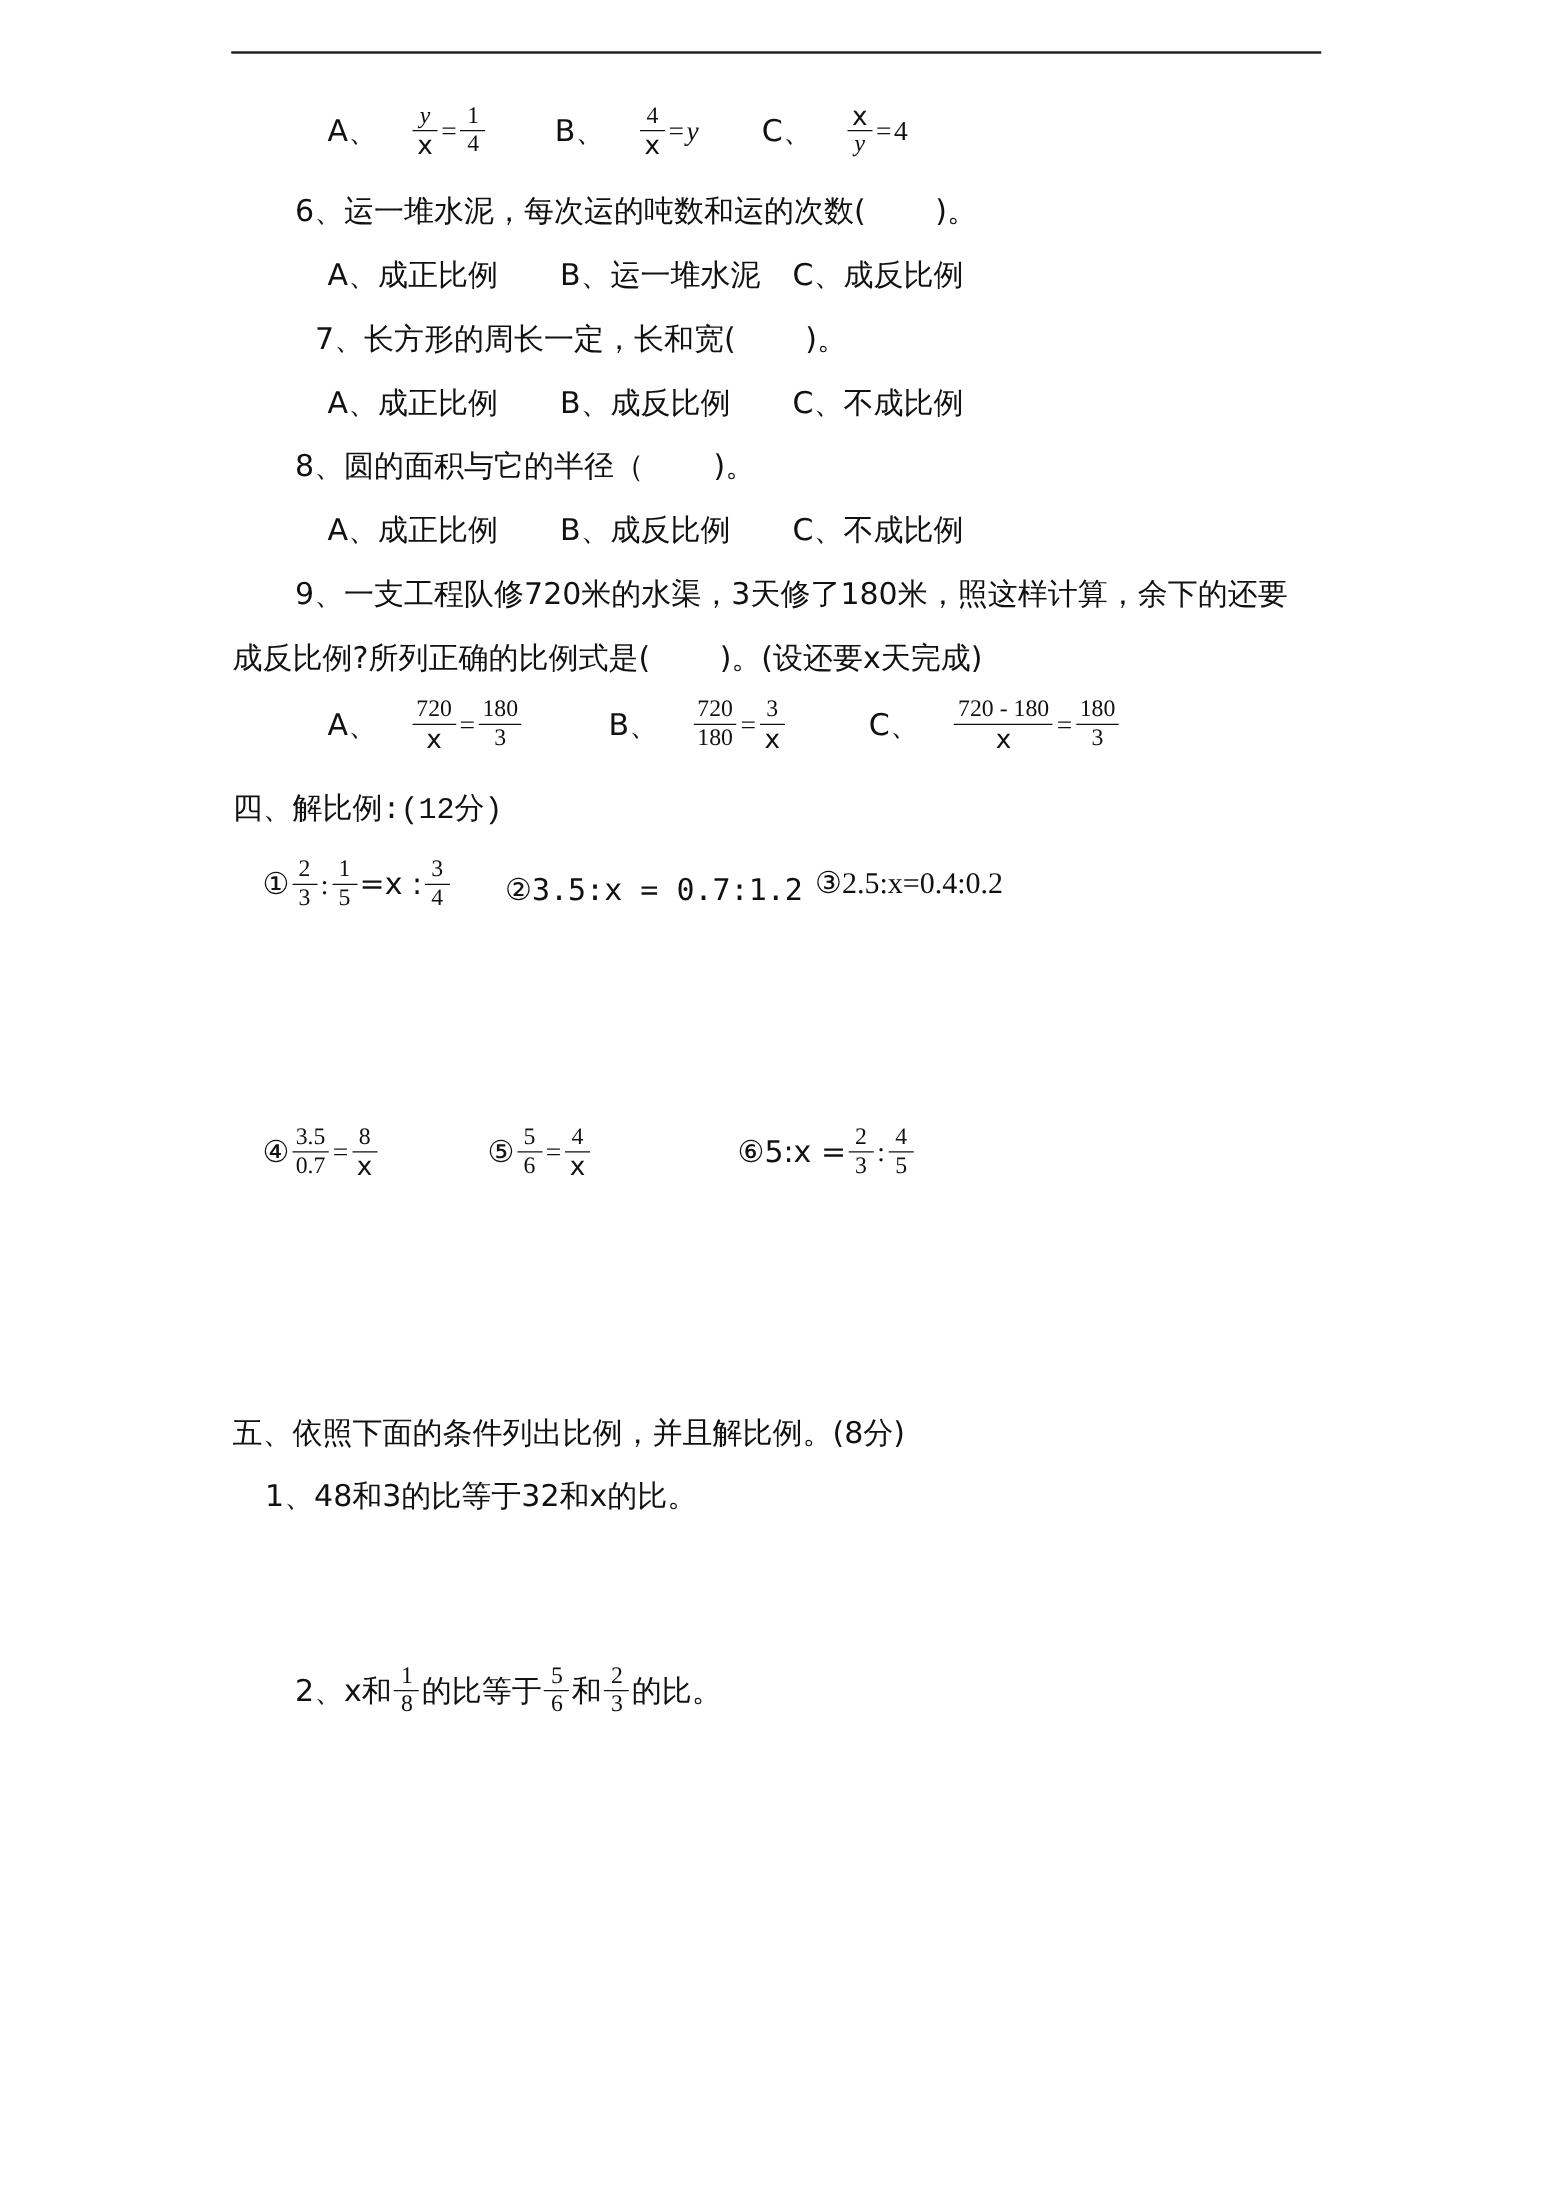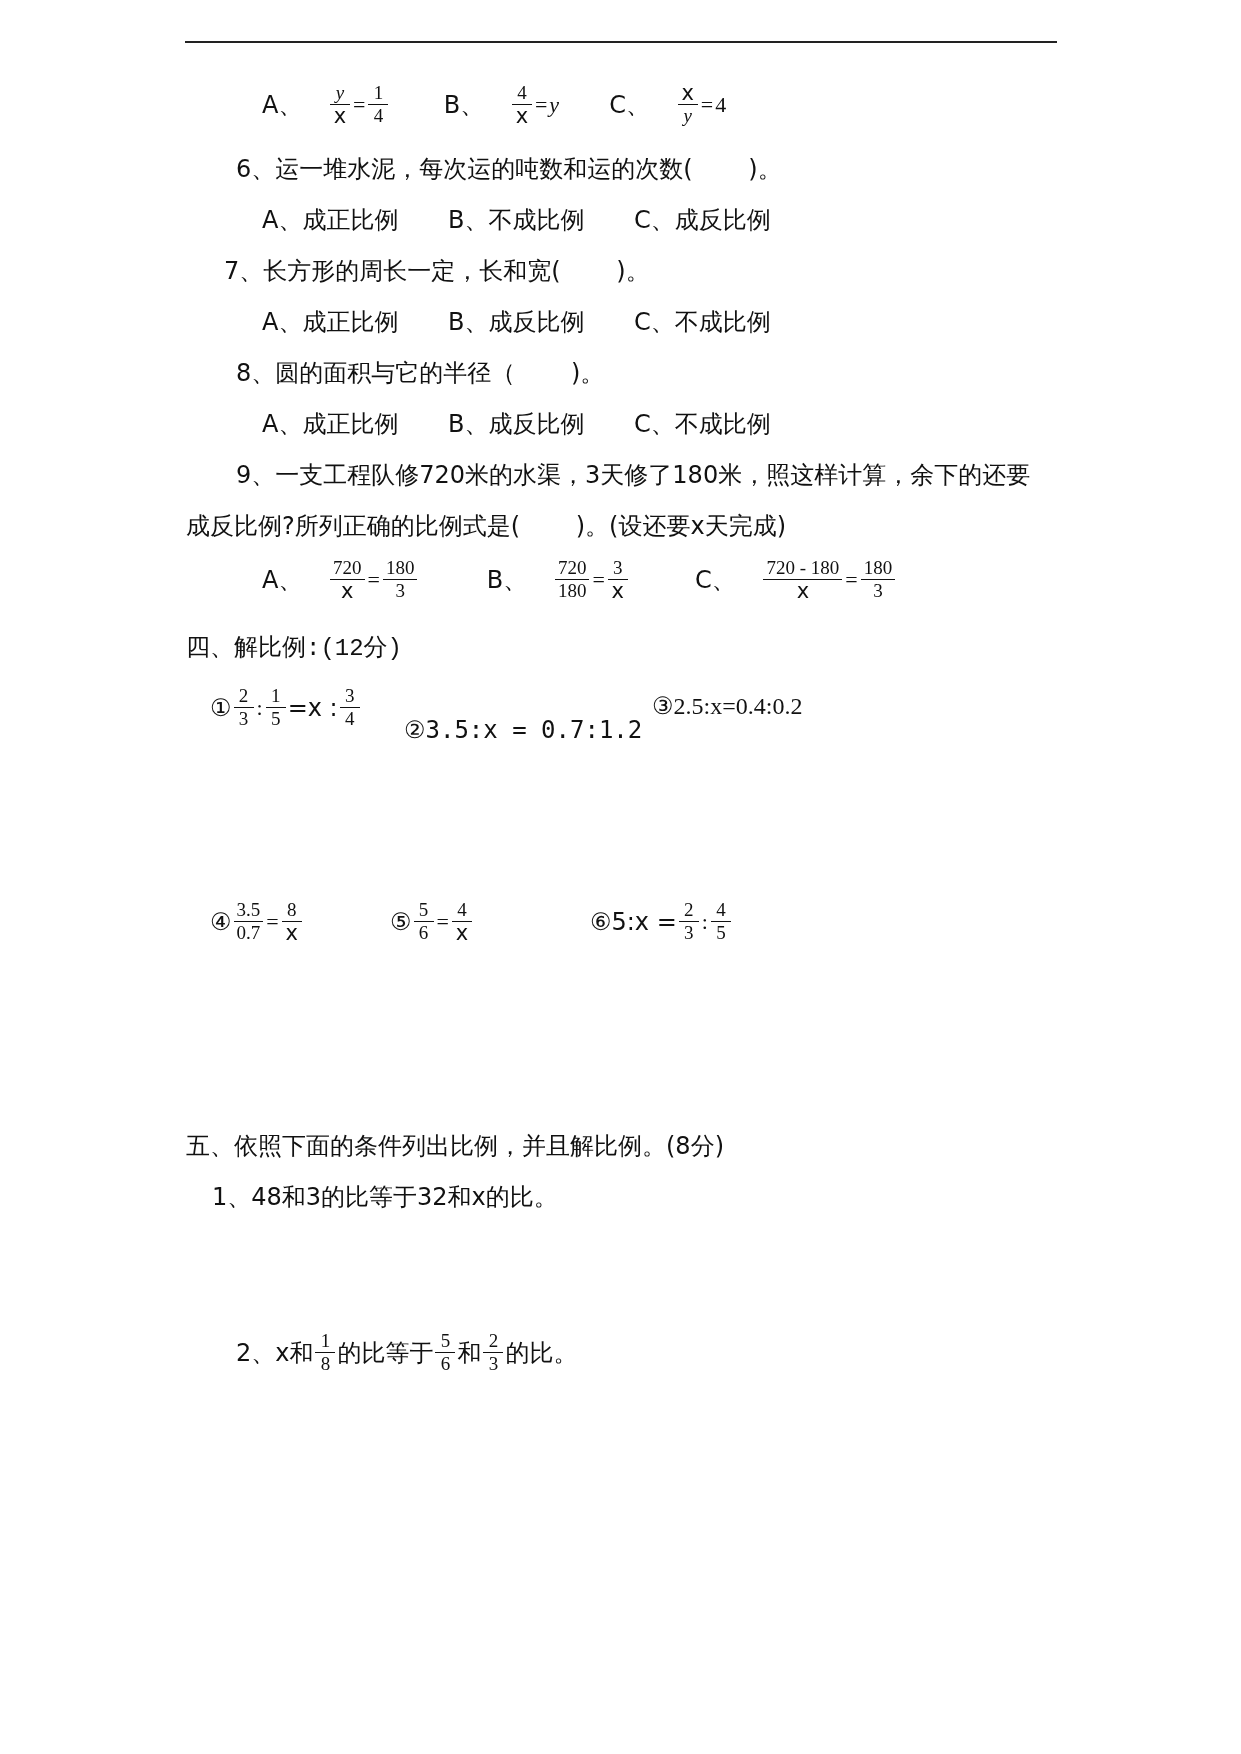--- a/index.html
+++ b/index.html
@@ -55,24 +55,24 @@
     <span class="lbl">C、</span>
     <span class="frac">
         <span class="num x">x</span>
         <span class="den it">y</span>
       </span><span class="eq">=</span><span class="eq">4</span>
   </span>
 </div>
 
 <div class="abs line" style="left:236px; top:154px;">6、运一堆水泥，每次运的吨数和运的次数(　　 )。</div>
 <div class="abs line" style="left:262px; top:205px;">
-  <span class="opt" style="width:186px;">A、成正比例</span><span class="opt" style="width:186px;">B、不成比例</span><span class="opt">C、成反比例</span>
+  <span class="opt" style="width:186px;">A、成正比例</span><span class="opt" style="width:186px;">B、运一堆水泥</span><span class="opt">C、成反比例</span>
 </div>
 
-<div class="abs line" style="left:224px; top:256px;">7、长方形的周长一定，长和宽(　　 )。</div>
+<div class="abs line" style="left:252px; top:256px;">7、长方形的周长一定，长和宽(　　 )。</div>
 <div class="abs line" style="left:262px; top:307px;">
   <span class="opt" style="width:186px;">A、成正比例</span><span class="opt" style="width:186px;">B、成反比例</span><span class="opt">C、不成比例</span>
 </div>
 
 <div class="abs line" style="left:236px; top:358px;">8、圆的面积与它的半径（　　 )。</div>
 <div class="abs line" style="left:262px; top:409px;">
   <span class="opt" style="width:186px;">A、成正比例</span><span class="opt" style="width:186px;">B、成反比例</span><span class="opt">C、不成比例</span>
 </div>
 
 <div class="abs line" style="left:236px; top:460px;">9、一支工程队修720米的水渠，3天修了180米，照这样计算，余下的还要</div>
@@ -119,21 +119,21 @@
       <span class="num">2</span>
       <span class="den">3</span>
     </span><span class="eq">:</span><span class="frac">
       <span class="num">1</span>
       <span class="den">5</span>
     </span><span style="vertical-align:middle">=x :</span><span class="frac">
       <span class="num">3</span>
       <span class="den">4</span>
     </span>
 </div>
-<div class="abs mono" style="left:404px; top:716px;text-align:right;">②3.5:x = 0.7:1.2</div>
+<div class="abs mono" style="left:404px; top:698px;text-align:right;">②3.5:x = 0.7:1.2</div>
 <div class="abs mono" style="left:652px; top:692px;font-family:Liberation Serif, serif;">③2.5:x=0.4:0.2</div>
 
 <div class="abs" style="left:210px; top:899px;">
   <span style="vertical-align:middle">④</span><span class="frac">
       <span class="num">3.5</span>
       <span class="den">0.7</span>
     </span><span class="eq">=</span><span class="frac">
       <span class="num">8</span>
       <span class="den x">x</span>
     </span>

